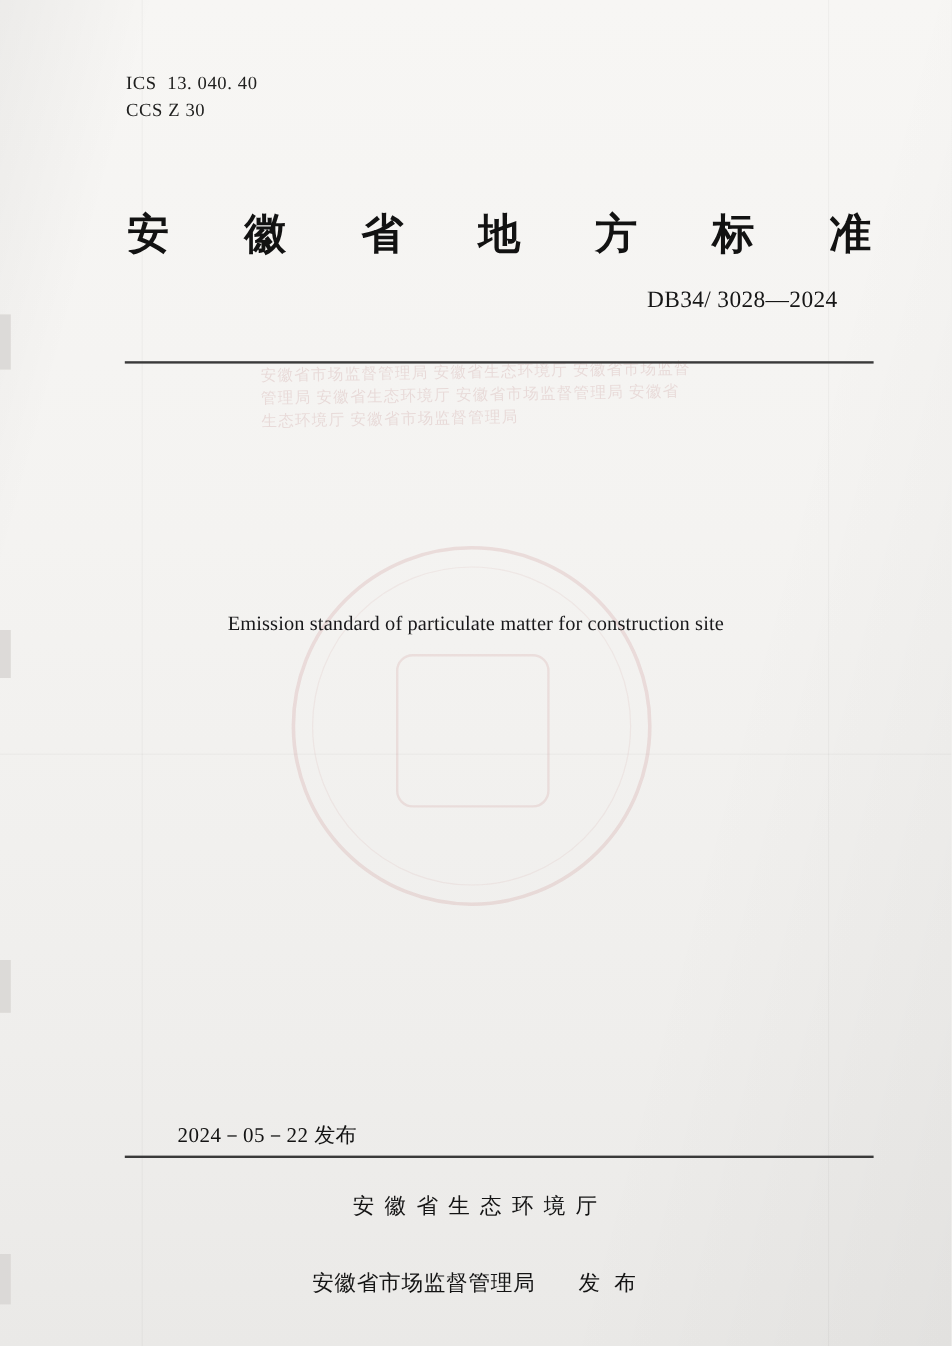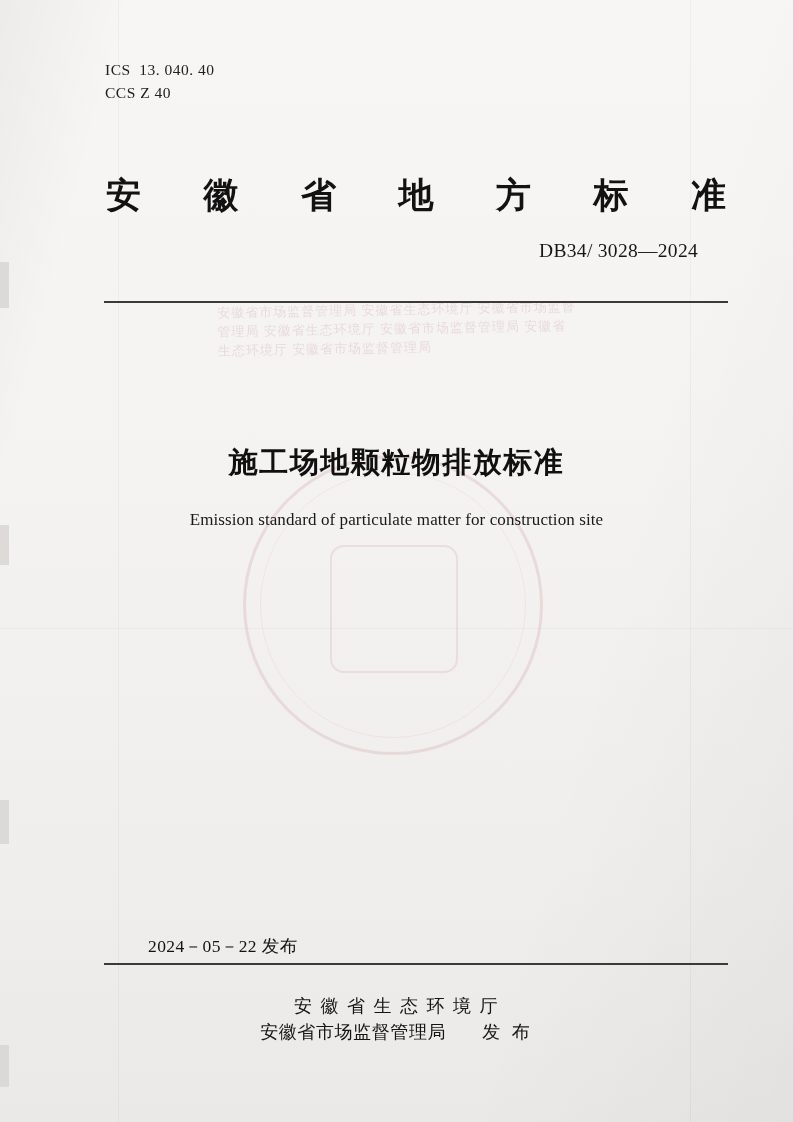--- a/index.html
+++ b/index.html
@@ -227,20 +227,21 @@
     font-size: 18px;
     line-height: 26px;
     color: #141414;
   }
   .publisher .row1 { letter-spacing: 1.4px; }
   .publisher .row2 { letter-spacing: 0.6px; position: relative; }
   .publisher .issue-word {
     display: inline-block;
     margin-left: 36px;
     letter-spacing: 3px;
+    margin-top: 38px;
   }
 </style>
 </head>
 <body>
 
 <div class="page">
 
   <div class="edge-mark m1"></div>
   <div class="edge-mark m2"></div>
   <div class="edge-mark m3"></div>
@@ -251,39 +252,38 @@
   <div class="crease h1"></div>
 
   <div class="seal"></div>
   <div class="seal-inner"></div>
   <div class="seal-text">安徽省市场监督管理局 安徽省生态环境厅 安徽省市场监督管理局 安徽省生态环境厅 安徽省市场监督管理局 安徽省生态环境厅 安徽省市场监督管理局</div>
 
   <div class="content">
 
     <div class="ics-block">
       <div class="ics-line">ICS  13. 040. 40</div>
-      <div class="ics-line">CCS Z 40</div>
+      <div class="ics-line">CCS Z 30</div>
     </div>
 
 
     <div class="std-title">
       <span>安</span>
       <span>徽</span>
       <span>省</span>
       <span>地</span>
       <span>方</span>
       <span>标</span>
       <span>准</span>
     </div>
 
     <div class="std-number">DB34/ 3028—2024</div>
 
     <div class="rule top-rule"></div>
 
-    <div class="doc-title-cn">施工场地颗粒物排放标准</div>
     <div class="doc-title-en">Emission standard of particulate matter for construction site</div>
 
     <div class="date-issue">2024－05－22 发布</div>
 
     <div class="rule bottom-rule"></div>
 
     <div class="publisher">
       <div class="row1">安 徽 省 生 态 环 境 厅</div>
       <div class="row2">
         <span>安徽省市场监督管理局</span><span class="issue-word">发 布</span>

